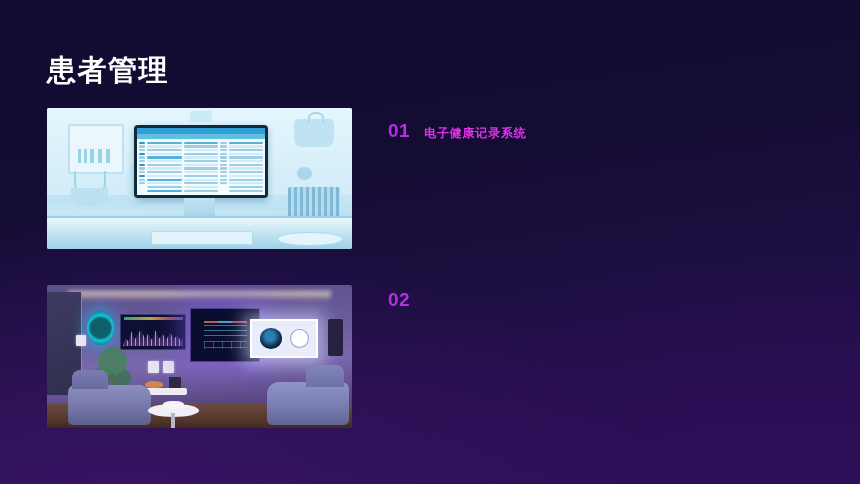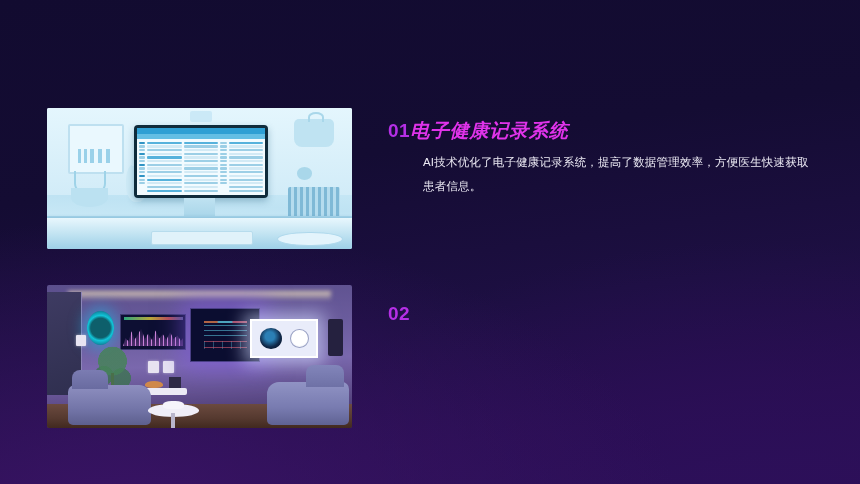--- a/index.html
+++ b/index.html
@@ -472,57 +472,58 @@
     border-radius: 40% 40% 30% 30%;
   }
 
   
   .item {
     position: absolute;
     left: 388px;
     width: 432px;
   }
   #item-1 { top: 121px; }
-  #item-2 { top: 304px; }
+  #item-2 { top: 290px; }
 
   .item-head {
     display: flex;
     align-items: baseline;
+    gap: 14px;
     margin: 0 0 11px 0;
   }
   .item-num {
     font-size: 19px;
     font-weight: bold;
     color: #b52fe6;
     letter-spacing: 0.5px;
     line-height: 1;
   }
   .item-title {
-    font-size: 19px;
+    font-size: 12px;
     font-weight: bold;
     color: #e033ea;
     letter-spacing: 0.8px;
     line-height: 1;
     white-space: nowrap;
-    font-style: italic;
   }
   .item-desc {
     margin: 0 0 0 35px;
     font-size: 11.5px;
     line-height: 2.05;
     color: #eceaf4;
     letter-spacing: 0.2px;
     max-width: 396px;
   }
 </style>
 </head>
 <body>
 
 <div class="slide">
 
+  <h1 class="title">患者管理</h1>
 
   <div class="photo" id="photo-ehr">
     <div class="clinic">
       <div class="wall-panel"></div>
       <div class="board"></div>
       <div class="stethoscope"></div>
       <div class="bowl"></div>
       <div class="dispenser"></div>
       <div class="camera"></div>
       <div class="wallbag"></div>
@@ -653,21 +654,20 @@
       <div class="coffee-table"></div>
       <div class="cups"></div>
     </div>
   </div>
 
   <div class="item" id="item-1">
     <div class="item-head">
       <span class="item-num">01</span>
       <span class="item-title">电子健康记录系统</span>
     </div>
-    <p class="item-desc">AI技术优化了电子健康记录系统，提高了数据管理效率，方便医生快速获取患者信息。</p>
   </div>
 
   <div class="item" id="item-2">
     <div class="item-head">
       <span class="item-num">02</span>
     </div>
   </div>
 
 </div>
 

